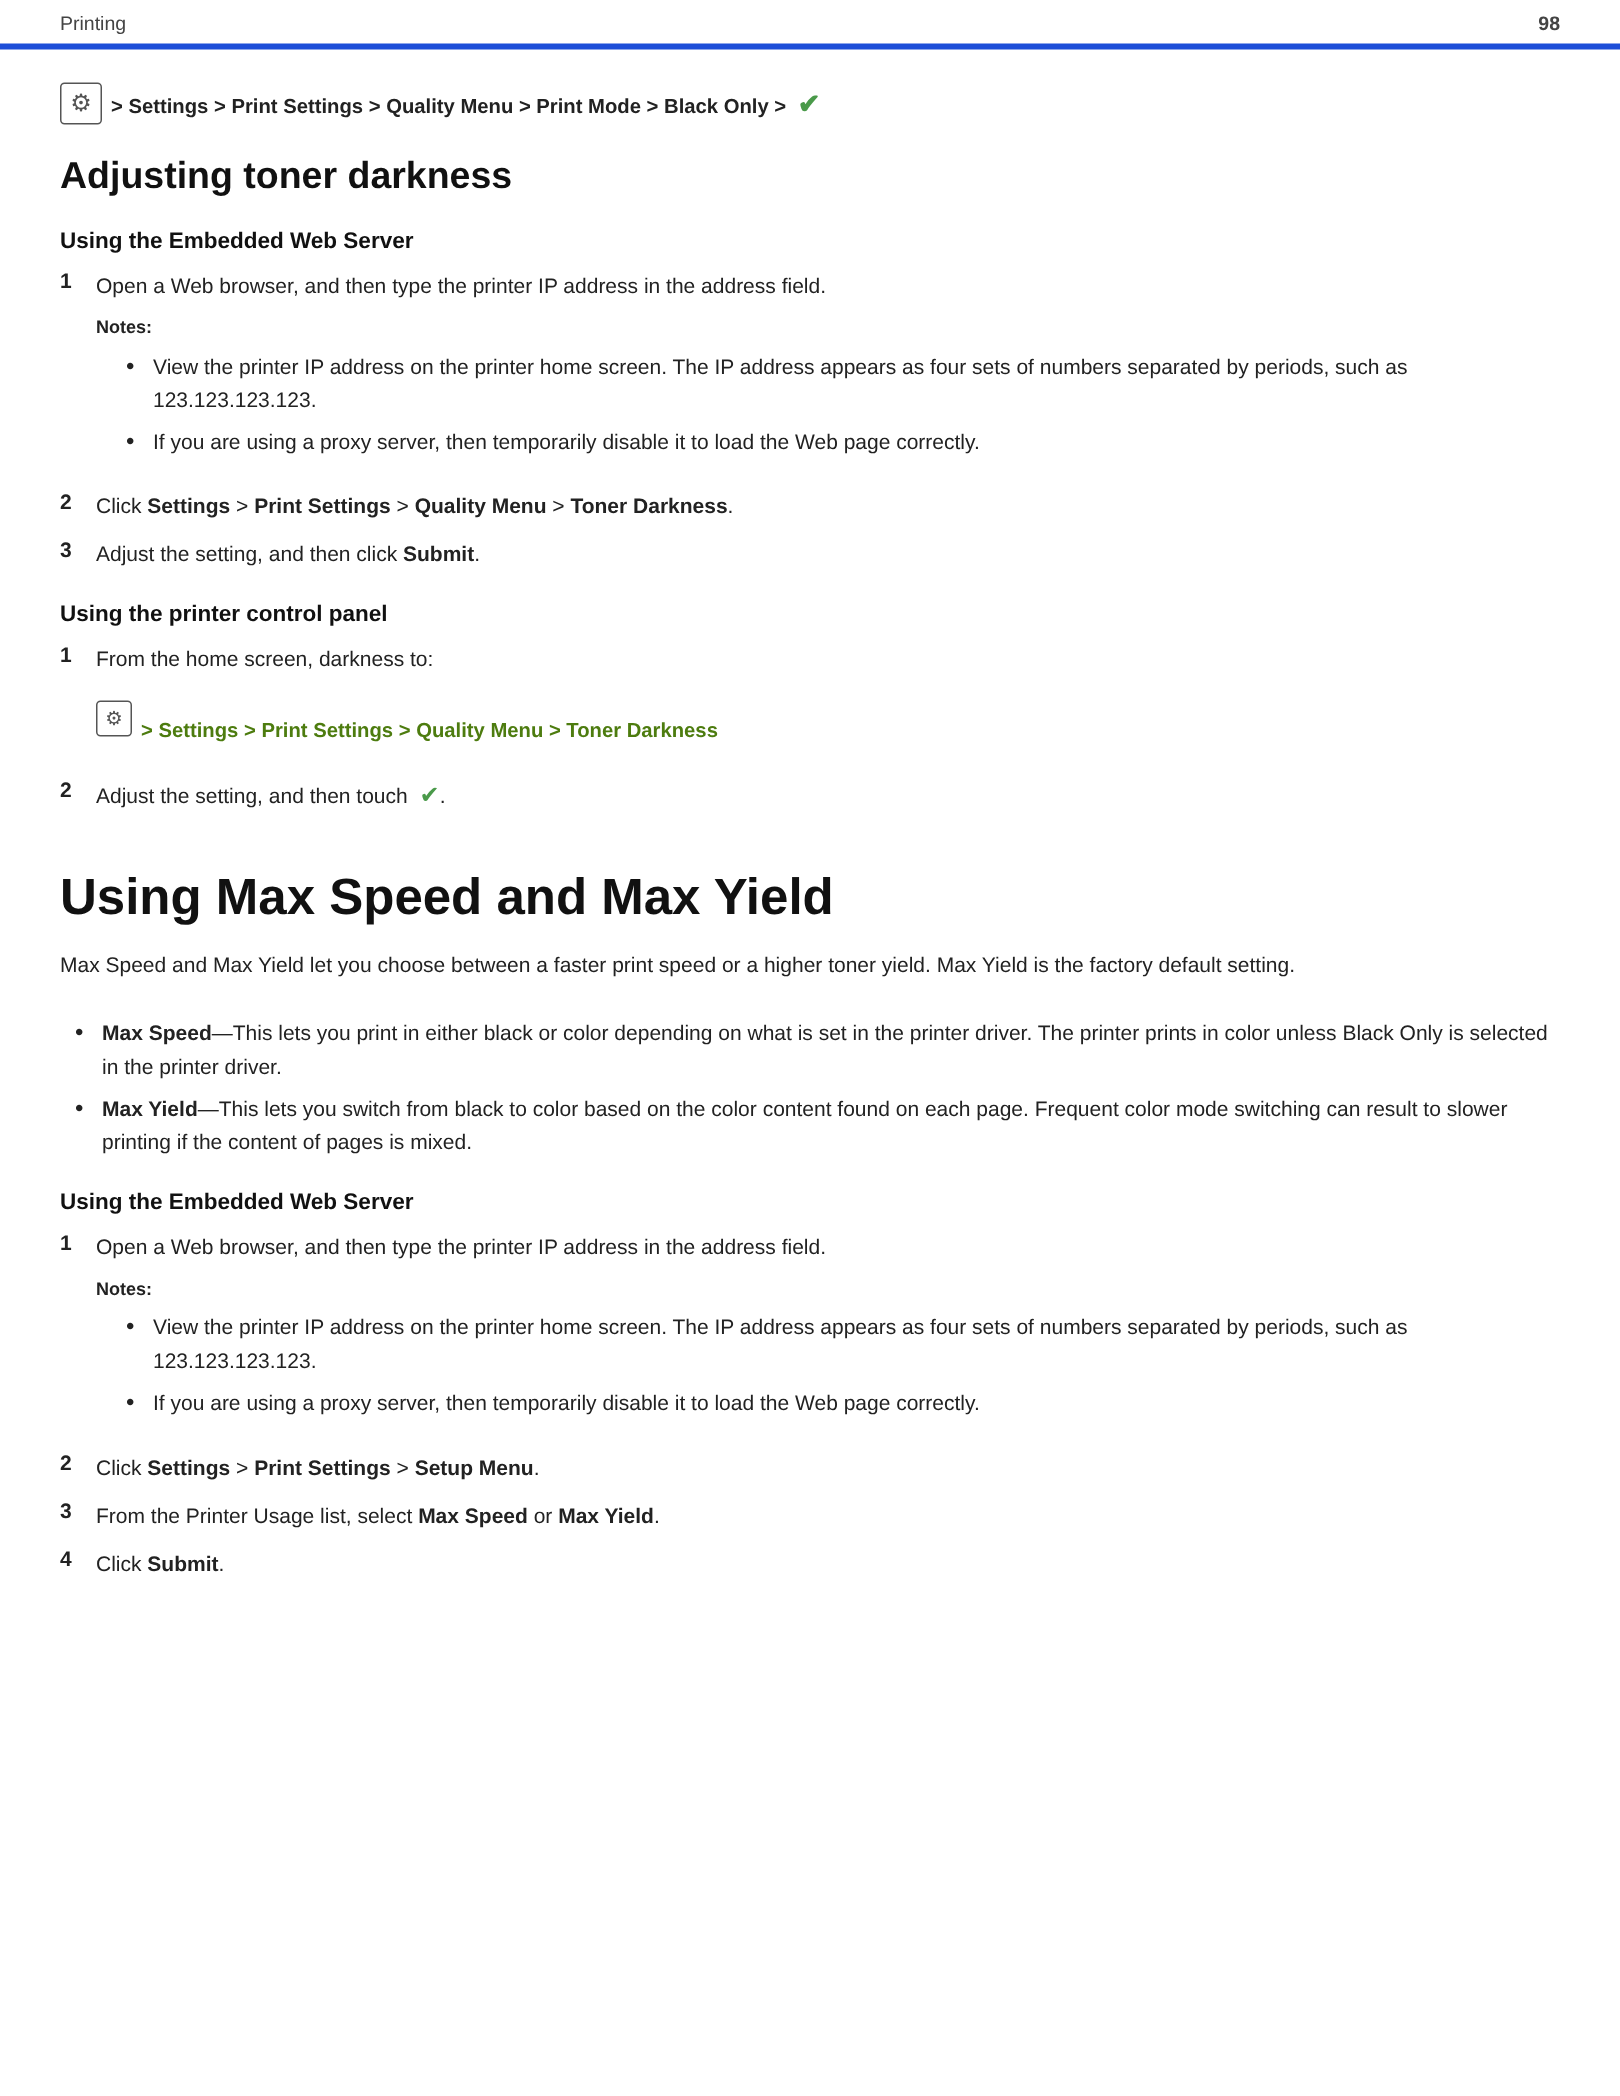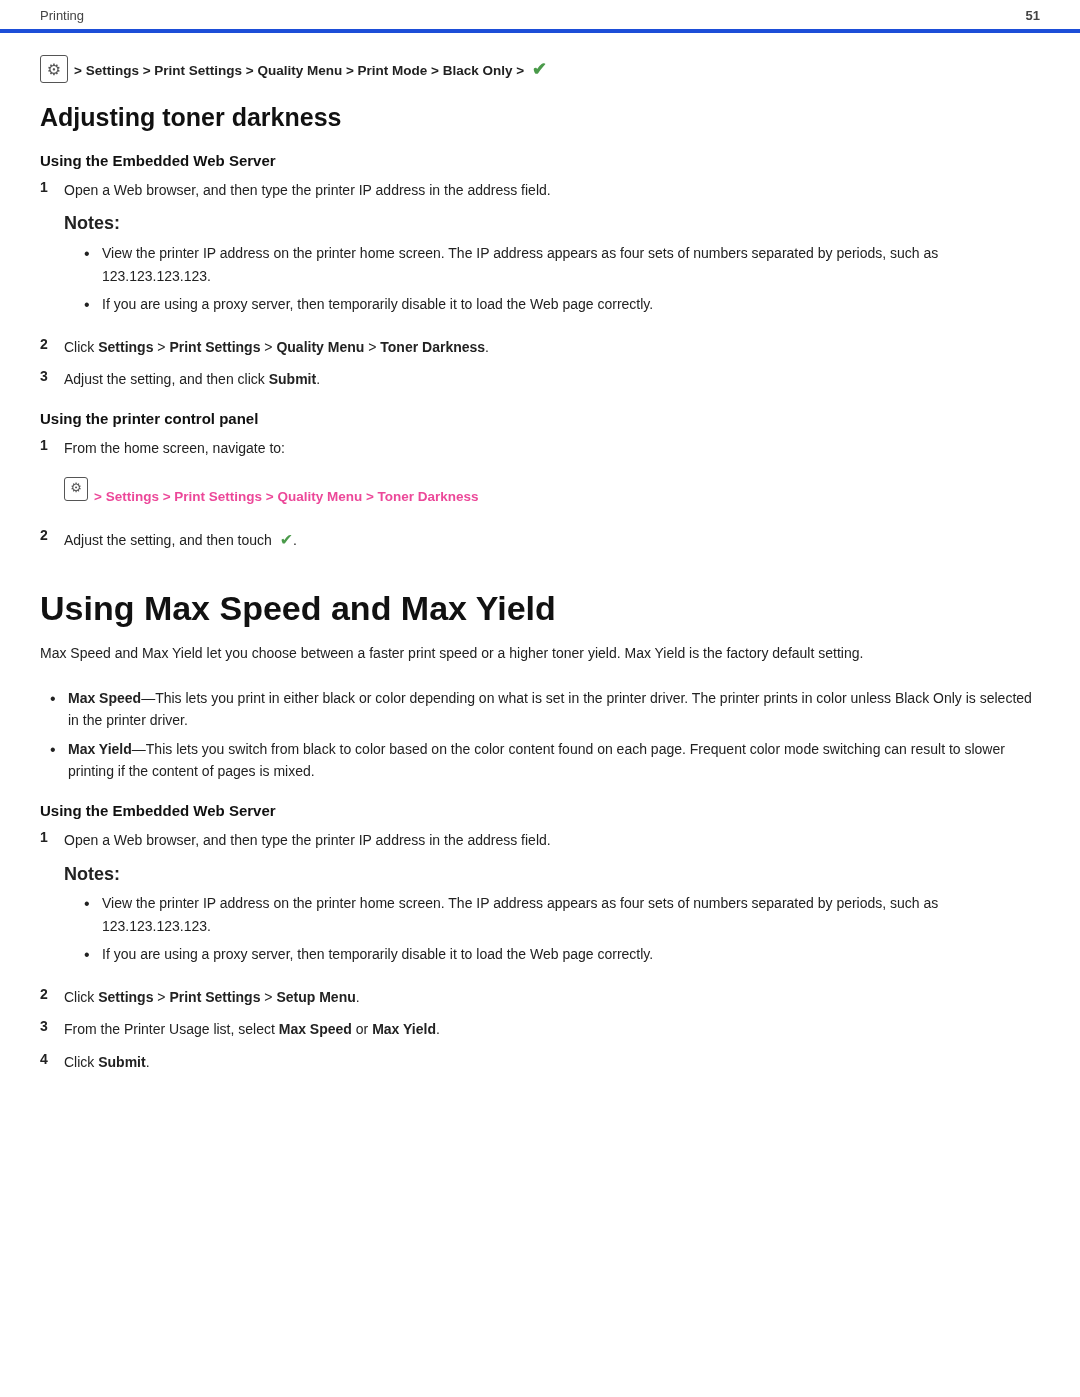--- a/index.html
+++ b/index.html
@@ -104,21 +104,21 @@
       line-height: 1.6;
     }
     .step-content strong {
       font-weight: bold;
     }
     .notes-block {
       margin: 8px 0 8px 0;
     }
     .notes-label {
       font-weight: bold;
-      font-size: 18px;
+      font-size: 12px;
       margin-bottom: 4px;
     }
     .bullet-list {
       list-style: none;
       padding: 0;
       margin: 0 0 0 20px;
     }
     .bullet-item {
       display: flex;
       align-items: flex-start;
@@ -146,21 +146,21 @@
       border: 1.5px solid #555;
       border-radius: 3px;
       margin-right: 6px;
       font-size: 13px;
       color: #555;
       flex-shrink: 0;
     }
     .inline-nav-path {
       font-size: 13.5px;
       font-weight: bold;
-      color: #ec4899;
+      color: #4d7c0f;
       margin-top: 16px;
     }
     .inline-checkmark {
       color: #4a9a4a;
       font-size: 17px;
       margin-left: 4px;
     }
     h1.section-title2 {
       font-size: 34px;
       font-weight: bold;
@@ -175,21 +175,21 @@
       margin-bottom: 21px;
     }
   </style>
 </head>
 <body>
 
 <div class="page-container">
 
   <div class="top-bar">
     <span class="top-bar-left">Printing</span>
-    <span class="top-bar-right">51</span>
+    <span class="top-bar-right">98</span>
   </div>
 
   <div class="nav-section">
     <span class="nav-icon">⚙</span>
     <span class="nav-path">
       <span>&gt; Settings &gt; Print Settings &gt; Quality Menu &gt; Print Mode &gt; Black Only &gt;</span>
       <span class="checkmark">✔</span>
     </span>
   </div>
 
@@ -236,21 +236,21 @@
       </li>
     </ol>
 
     <h2 class="sub-title">Using the printer control panel</h2>
 
     <ol class="step-list">
 
       <li class="step-item">
         <span class="step-number">1</span>
         <div class="step-content">
-          <span>From the home screen, navigate to:</span>
+          <span>From the home screen, darkness to:</span>
           <div class="inline-nav">
             <span class="inline-nav-icon">⚙</span>
             <span class="inline-nav-path">
               <span>&gt; Settings &gt; Print Settings &gt; Quality Menu &gt; Toner Darkness</span>
             </span>
           </div>
         </div>
       </li>
 
       <li class="step-item">

